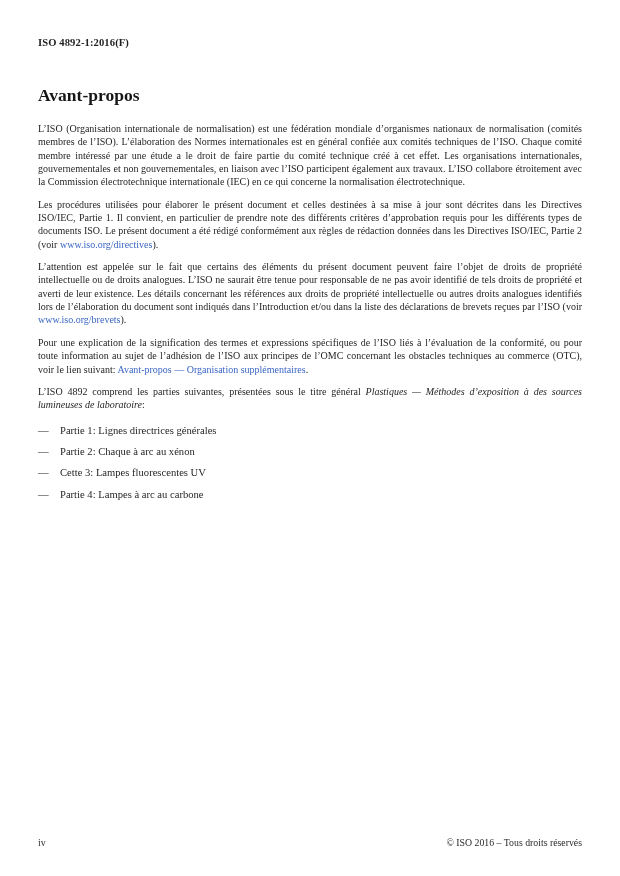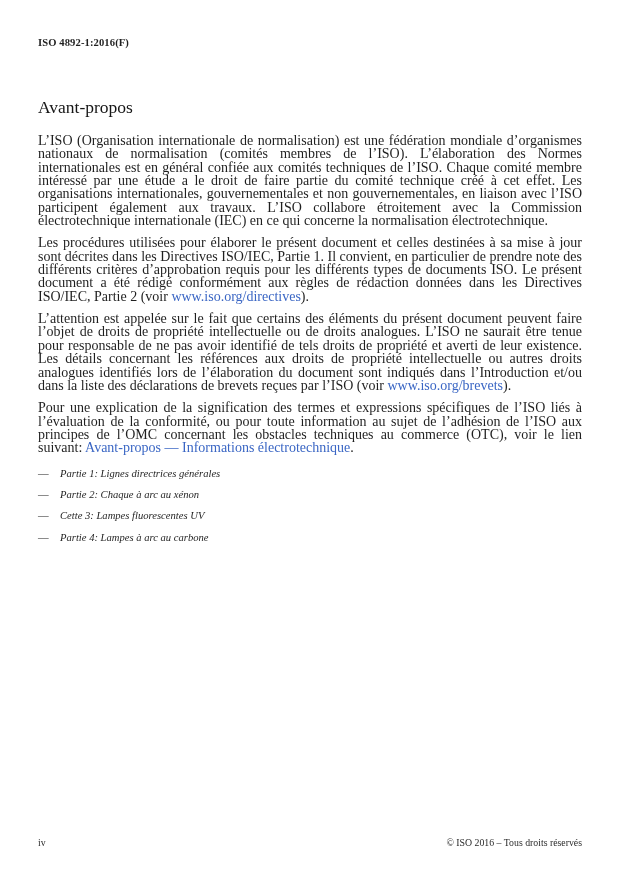--- a/index.html
+++ b/index.html
@@ -22,29 +22,29 @@
     padding: 36px 38px 0 38px;
     background: #ffffff;
   }
   .doc-ref {
     font-size: 10.6px;
     font-weight: bold;
     line-height: 13px;
     letter-spacing: 0.1px;
   }
   .doc-title {
-    margin: 48px 0 16px 0;
+    margin: 36px 0 16px 0;
     font-size: 17.5px;
-    font-weight: normal;
+    font-weight: bold;
     line-height: 21px;
     color: #161616;
   }
   .body-text p {
     margin: 0 0 9px 0;
-    font-size: 14px;
+    font-size: 10px;
     line-height: 13.35px;
     text-align: justify;
   }
   .body-text a {
     color: #3a66c4;
     cursor: pointer;
   }
   .it { font-style: italic; }
   .parts-list {
     margin-top: 12px;
@@ -54,21 +54,20 @@
     font-size: 10.6px;
     line-height: 13.35px;
     margin-bottom: 8px;
   }
   .part-marker {
     width: 22px;
     flex: 0 0 22px;
     font-style: normal;
   }
   .part-text {
-    font-style: italic;
   }
   .page-footer {
     position: absolute;
     left: 38px;
     right: 38px;
     top: 837px;
     display: flex;
     justify-content: space-between;
     align-items: baseline;
     font-size: 9.8px;
@@ -87,24 +86,25 @@
 
   <div class="body-text">
 
     <p><span>L’ISO (Organisation internationale de normalisation) est une fédération mondiale d’organismes nationaux de normalisation (comités membres de l’ISO). L’élaboration des Normes internationales est en général confiée aux comités techniques de l’ISO. Chaque comité membre intéressé par une étude a le droit de faire partie du comité technique créé à cet effet. Les organisations internationales, gouvernementales et non gouvernementales, en liaison avec l’ISO participent également aux travaux. L’ISO collabore étroitement avec la Commission électrotechnique internationale (IEC) en ce qui concerne la normalisation électrotechnique.</span></p>
 
     <p><span>Les procédures utilisées pour élaborer le présent document et celles destinées à sa mise à jour sont décrites dans les Directives ISO/IEC, Partie 1. Il convient, en particulier de prendre note des différents critères d’approbation requis pour les différents types de documents ISO. Le présent document a été rédigé conformément aux règles de rédaction données dans les Directives ISO/IEC, Partie 2 (voir </span><a>www.iso.org/directives</a><span>).</span></p>
 
     <p><span>L’attention est appelée sur le fait que certains des éléments du présent document peuvent faire l’objet de droits de propriété intellectuelle ou de droits analogues. L’ISO ne saurait être tenue pour responsable de ne pas avoir identifié de tels droits de propriété et averti de leur existence. Les détails concernant les références aux droits de propriété intellectuelle ou autres droits analogues identifiés lors de l’élaboration du document sont indiqués dans l’Introduction et/ou dans la liste des déclarations de brevets reçues par l’ISO (voir </span><a>www.iso.org/brevets</a><span>).</span></p>
 
 
-    <p><span>Pour une explication de la signification des termes et expressions spécifiques de l’ISO liés à l’évaluation de la conformité, ou pour toute information au sujet de l’adhésion de l’ISO aux principes de l’OMC concernant les obstacles techniques au commerce (OTC), voir le lien suivant: </span><a>Avant-propos — Informations électrotechnique</a><span>.</span></p>
+    <p><span>Pour une explication de la signification des termes et expressions spécifiques de l’ISO liés à l’évaluation de la conformité, ou pour toute information au sujet de l’adhésion de l’ISO aux principes de l’OMC concernant les obstacles techniques au commerce (OTC), voir le lien suivant: </span><a>Avant-propos — Organisation supplémentaires</a><span>.</span></p>
 
 
 
+    <p><span>L’ISO 4892 comprend les parties suivantes, présentées sous le titre général </span><span class="it">Plastiques — Méthodes d’exposition à des sources lumineuses de laboratoire</span><span>:</span></p>
 
     <div class="parts-list">
       <div class="part-item">
         <span class="part-marker">—</span>
         <span class="part-text">Partie 1: Lignes directrices générales</span>
       </div>
       <div class="part-item">
         <span class="part-marker">—</span>
         <span class="part-text">Partie 2: Chaque à arc au xénon</span>
       </div>

